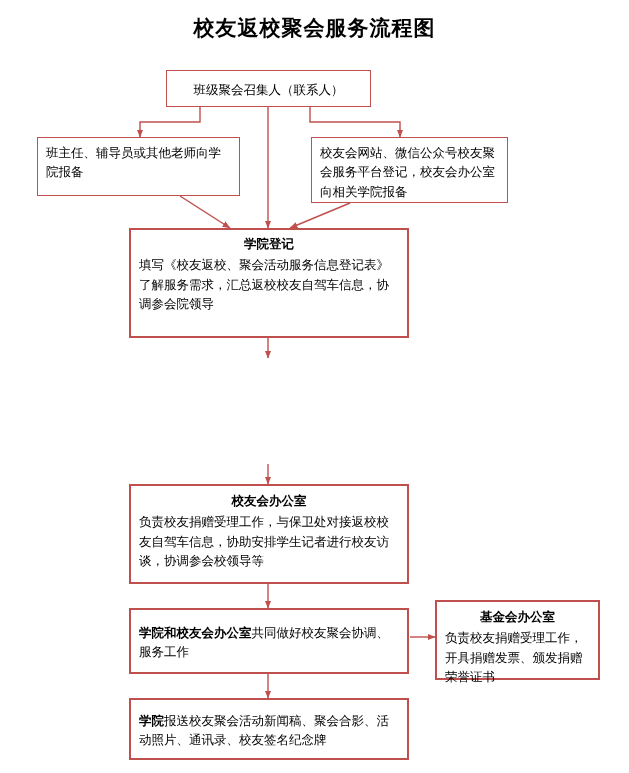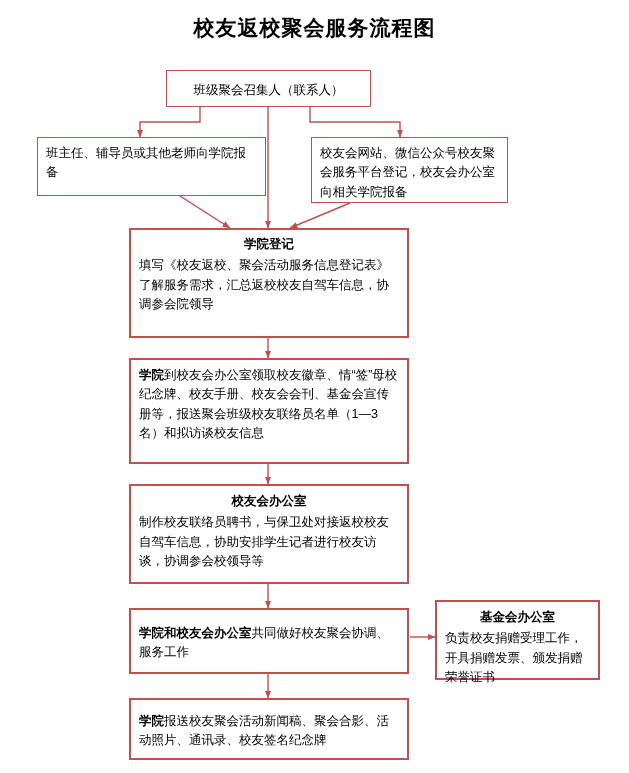--- a/index.html
+++ b/index.html
@@ -100,40 +100,37 @@
       <path d="M410,637 L435,637"></path>
 
       <path d="M268,674 L268,698"></path>
     </g>
   </svg>
 
   <div class="node center" style="left:166px; top:70px; width:205px; height:37px; display:flex; align-items:center; justify-content:center;">
     <span class="bd">班级聚会召集人（联系人）</span>
   </div>
 
-  <div class="node" style="left:37px; top:137px; width:229px; height:59px;">
+  <div class="node" style="left:37px; top:137px; width:203px; height:59px;">
     <span class="bd">班主任、辅导员或其他老师向学院报备</span>
   </div>
 
   <div class="node" style="left:311px; top:137px; width:197px; height:66px;">
     <span class="bd">校友会网站、微信公众号校友聚会服务平台登记，校友会办公室向相关学院报备</span>
   </div>
 
   <div class="node thick" style="left:129px; top:228px; width:280px; height:110px;font-family:Liberation Mono, monospace;">
     <span class="hd">学院登记</span>
     <span class="bd">填写《校友返校、聚会活动服务信息登记表》了解服务需求，汇总返校校友自驾车信息，协调参会院领导</span>
   </div>
 
-  <div class="node thick" style="left:129px; top:358px; width:280px; height:106px;">
-    <span class="inline-b">学院</span><span>到校友会办公室领取校友徽章、情“签”母校纪念牌、校友手册、校友会会刊、基金会宣传册等，报送聚会班级校友联络员名单（1—3 名）和拟访谈校友信息</span>
-  </div>
 
   <div class="node thick" style="left:129px; top:484px; width:280px; height:100px;">
     <span class="hd">校友会办公室</span>
-    <span class="bd">制作校友联络员聘书，与保卫处对接返校校友自驾车信息，协助安排学生记者进行校友访谈，协调参会校领导等</span>
+    <span class="bd">负责校友捐赠受理工作，与保卫处对接返校校友自驾车信息，协助安排学生记者进行校友访谈，协调参会校领导等</span>
   </div>
 
   <div class="node thick" style="left:129px; top:608px; width:280px; height:66px; display:flex; align-items:center;">
     <div>
       <span class="inline-b">学院和校友会办公室</span><span>共同做好校友聚会协调、服务工作</span>
     </div>
   </div>
 
   <div class="node thick" style="left:435px; top:600px; width:165px; height:80px;">
     <span class="hd">基金会办公室</span>

